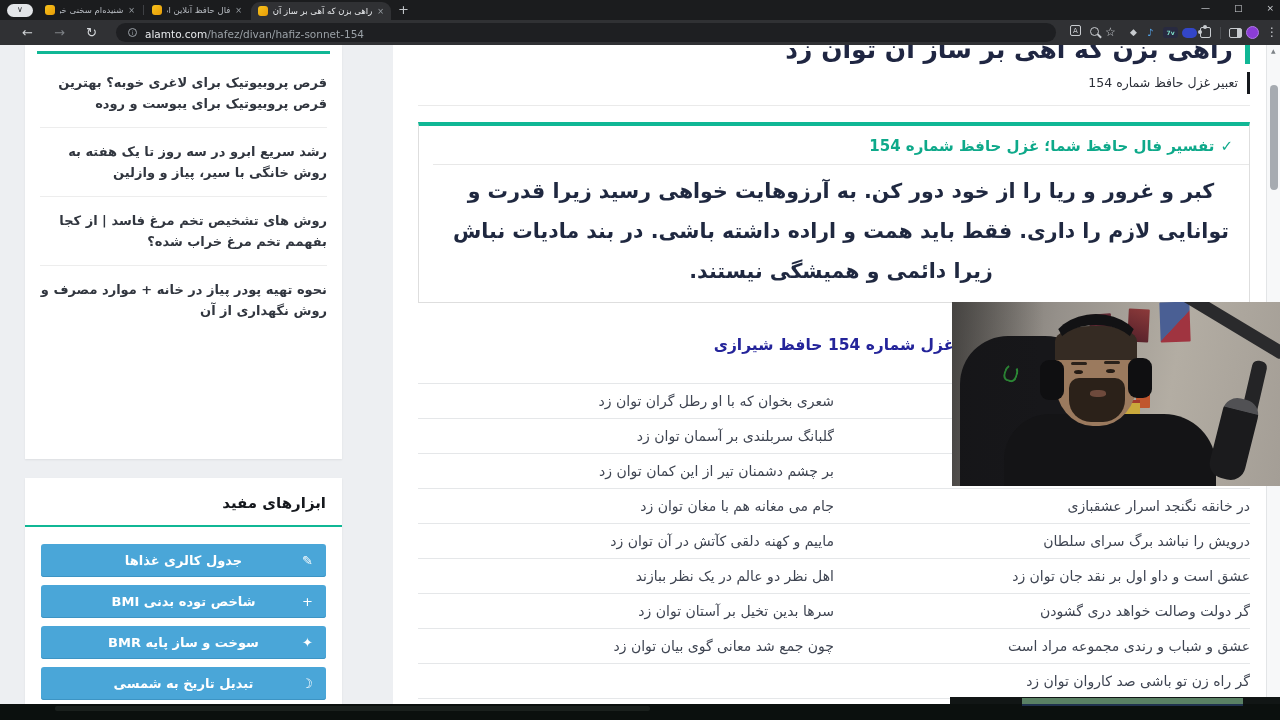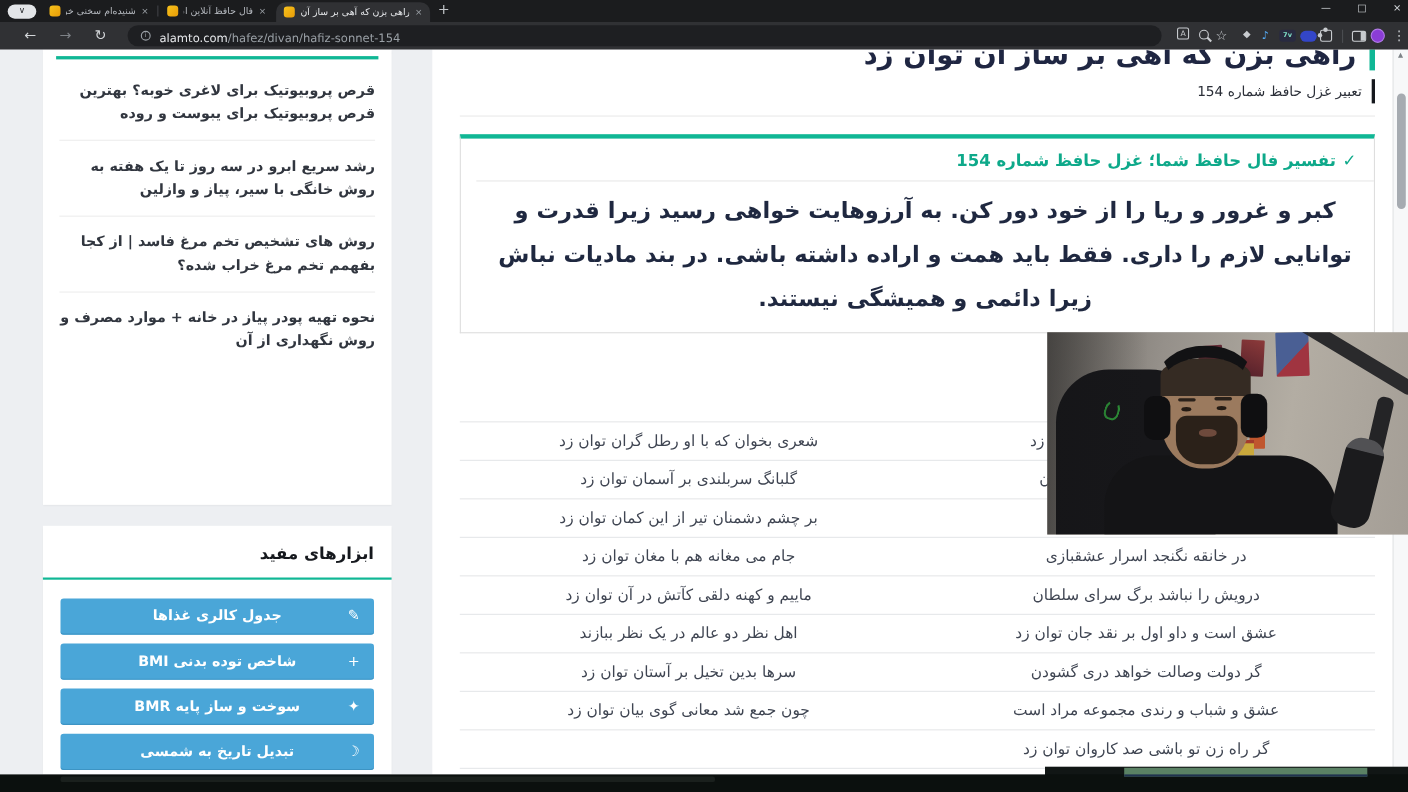--- a/index.html
+++ b/index.html
@@ -47,27 +47,27 @@
   .page-title { position:absolute; right:16px; top:-10px; border-right:5px solid #10b795; padding-right:12px; font-size:25px; font-weight:bold; color:#1f2642; white-space:nowrap; }
   .page-subtitle { position:absolute; right:16px; top:27px; border-right:3px solid #15181d; padding-right:9px; font-size:12.5px; color:#2b2f38; line-height:22px; }
   .hr1 { position:absolute; right:16px; left:25px; top:60px; height:1px; background:#eaeaea; }
   .interp-box { position:absolute; right:16px; left:25px; top:77px; height:181px; background:#fff; border:1px solid #dedede; border-top:4px solid #10b795;padding-left:14px; }
   .interp-head { padding:11px 16px 9px; font-size:15px; font-weight:bold; color:#0ea98a; border-bottom:1px solid #e8e8e8; }
   .interp-head .chk { margin-left:6px; }
   .interp-body { padding:6px 20px; font-size:20.5px; font-weight:600; color:#1f2840; line-height:40px; text-align:center; }
   .ghazal-title { position:absolute; right:16px; left:25px; top:291px; text-align:center; font-size:15.5px; font-weight:bold; color:#24249a; }
   .verse-table { position:absolute; right:16px; left:25px; top:338px; border-top:1px solid #e5e7e9; }
   .v-row { display:flex; direction:rtl; height:35px; border-bottom:1px solid #e5e7e9; }
-  .v-cell { width:50%; text-align:center; font-size:14px; color:#3f4552; line-height:34px; white-space:nowrap; overflow:hidden; }
+  .v-cell { width:50%; text-align:right; font-size:14px; color:#3f4552; line-height:34px; white-space:nowrap; overflow:hidden; }
   .pg-scrollbar { position:absolute; left:1266px; top:45px; width:14px; height:659px; background:#f7f8f9; border-left:1px solid #e3e5e7; z-index:2; }
   .pg-thumb { position:absolute; left:3px; top:40px; width:8px; height:105px; border-radius:4px; background:#a6abb1; }
   .pg-up { position:absolute; left:4px; top:2px; font-size:6px; color:#7d8287; }
 
   
-  .side-card { position:absolute; left:39px; width:317px; background:#fff; box-shadow:0 1px 2px rgba(0,0,0,.07); direction:rtl; z-index:1; }
+  .side-card { position:absolute; left:25px; width:317px; background:#fff; box-shadow:0 1px 2px rgba(0,0,0,.07); direction:rtl; z-index:1; }
   .card-articles { top:45px; height:414px; }
   .teal-strip { position:absolute; top:6px; left:12px; right:12px; height:3px; background:#10b795; }
   .art-list { padding:14px 15px 0; }
   .art-item { padding:13px 0; font-size:13px; font-weight:600; color:#31363f; line-height:21px; text-align:right; border-bottom:1px solid #ededed; }
   .art-item:last-child { border-bottom:none; }
   .card-tools { top:478px; height:226px; }
   .tools-head { padding:16px 16px 0; font-size:15px; font-weight:bold; color:#15181d; text-align:right; }
   .tools-underline { margin-top:13px; height:2px; background:#10b795; }
   .tools-btns { padding:17px 16px 0; }
   .tool-btn { position:relative; height:33px; margin-bottom:8px; background:#4aa6d8; border-radius:3px; box-shadow:inset 0 -1px 0 #3d94c4; }
@@ -183,20 +183,21 @@
     <div class="page-subtitle">تعبیر غزل حافظ شماره 154</div>
     <div class="hr1"></div>
 
     <div class="interp-box">
       <div class="interp-head">
         <span class="chk">✓</span><span>تفسیر فال حافظ شما؛ غزل حافظ شماره 154</span>
       </div>
       <div class="interp-body">کبر و غرور و ریا را از خود دور کن. به آرزوهایت خواهی رسید زیرا قدرت و توانایی لازم را داری. فقط باید همت و اراده داشته باشی. در بند مادیات نباش زیرا دائمی و همیشگی نیستند.</div>
     </div>
 
+    <div class="ghazal-title">غزل شماره 154 حافظ شیرازی</div>
 
     <div class="verse-table">
       <div class="v-row">
           <div class="v-cell">راهی بزن که آهی بر ساز آن توان زد</div>
           <div class="v-cell">شعری بخوان که با او رطل گران توان زد</div>
         </div>
       <div class="v-row">
           <div class="v-cell">بر آستان جانان گر سر توان نهادن</div>
           <div class="v-cell">گلبانگ سربلندی بر آسمان توان زد</div>
         </div>

